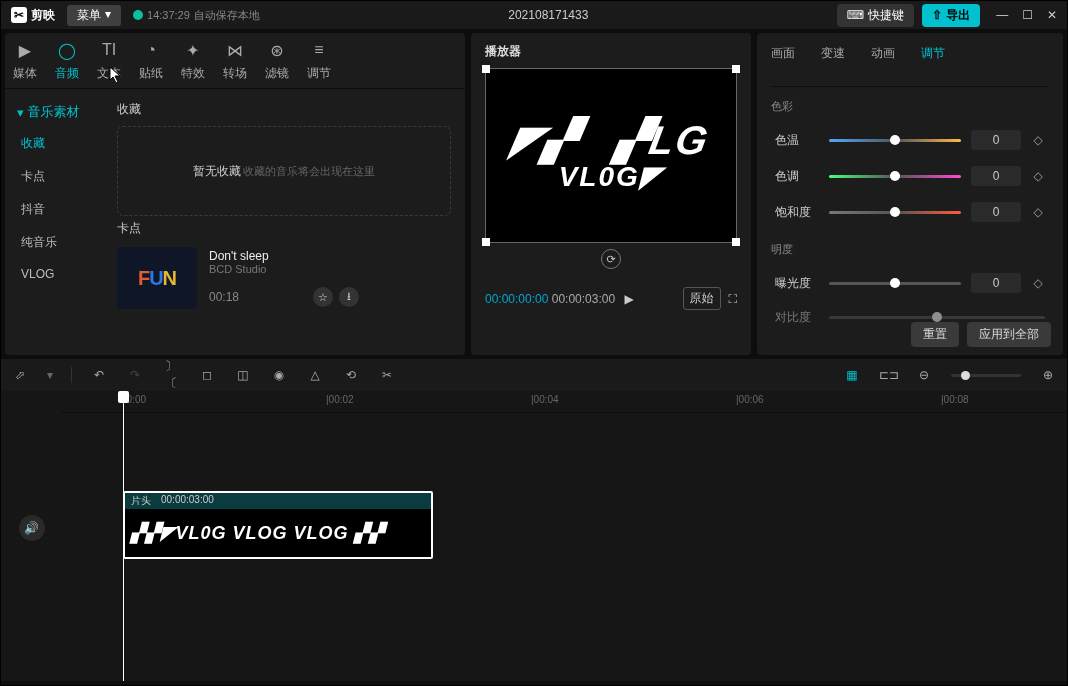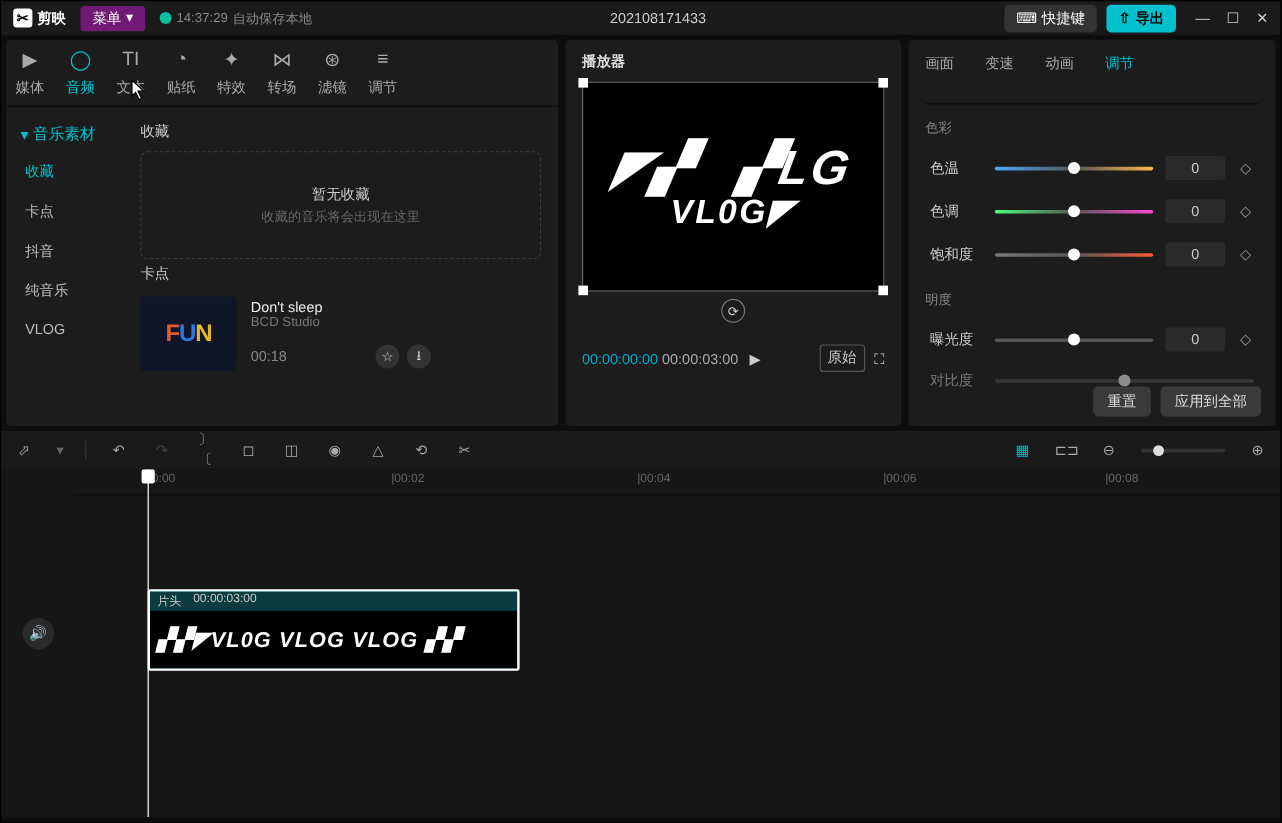--- a/index.html
+++ b/index.html
@@ -1,20 +1,20 @@
 <!DOCTYPE html>
 <html><head>
 <meta charset="utf-8">
 <style>
 *{margin:0;padding:0;box-sizing:border-box;font-family:"Microsoft YaHei",sans-serif;user-select:none}
 body{background:#0d0d0d;color:#ccc;font-size:12px;width:1068px;height:686px;overflow:hidden;border:1px solid #000}
 .title-bar{height:28px;background:#1a1a1a;display:flex;align-items:center;padding:0 10px;gap:12px}
 .logo-wrap{display:flex;align-items:center;gap:4px;font-weight:bold;color:#fff}
 .logo-ic{width:16px;height:16px;background:#fff;color:#000;border-radius:3px;display:flex;align-items:center;justify-content:center;font-weight:bold;font-size:12px}
-.menu-btn{background:#701a75;padding:2px 10px;border-radius:3px;color:#fff;display:flex;align-items:flex-start;gap:4px}
+.menu-btn{background:#404040;padding:2px 10px;border-radius:3px;color:#fff;display:flex;align-items:flex-start;gap:4px}
 .save-info{color:#888;font-size:11px;display:flex;align-items:center;gap:4px}
 .dot-ok{width:10px;height:10px;border-radius:50%;background:#0abf9c}
 .tb-center{flex:1;text-align:center;color:#ccc}
 .tb-right{display:flex;align-items:center;gap:8px}
 .pill{padding:3px 10px;border-radius:4px;display:flex;align-items:center;gap:4px}
 .pill.key{background:#333;color:#fff}
 .pill.export{background:#00c1cd;color:#000;font-weight:bold}
 .win-btns{display:flex;gap:14px;margin-left:8px;color:#ccc}
 .panels-row{display:flex;gap:6px;padding:4px;height:330px}
 .panel{background:#1c1c1c;border-radius:4px;display:flex;flex-direction:column}
@@ -23,21 +23,21 @@
 .tab{display:flex;flex-direction:column;align-items:center;gap:4px;color:#aaa;cursor:pointer}
 .tab.active{color:#00c1cd}
 .tab-ic{width:22px;height:22px;display:flex;align-items:center;justify-content:center;font-size:16px}
 .lib-body{flex:1;display:flex;overflow:hidden}
 .lib-side{width:98px;padding:8px 0;display:flex;flex-direction:column}
 .side-head{color:#00c1cd;padding:6px 12px;display:flex;align-items:center;gap:4px;font-size:13px}
 .side-item{padding:8px 16px;color:#bbb;cursor:pointer}
 .side-item.active{color:#00c1cd}
 .lib-main{flex:1;padding:8px 14px;overflow:auto}
 .sec-title{color:#ccc;margin:4px 0 8px}
-.empty-box{border:1px dashed #3a3a3a;border-radius:6px;height:90px;display:flex;flex-direction:column;align-items:center;justify-content:center;gap:2px}
+.empty-box{border:1px dashed #3a3a3a;border-radius:6px;height:90px;display:flex;flex-direction:row;align-items:center;justify-content:center;gap:2px}
 .empty-sub{color:#666;font-size:11px}
 .card{display:flex;gap:12px;margin-top:10px}
 .thumb{width:80px;height:62px;background:#0f1628;border-radius:4px;display:flex;align-items:center;justify-content:center;font-weight:900;font-size:20px;letter-spacing:-1px}
 .thumb .f{color:#e65a2e}.thumb .u{color:#2e77e6}.thumb .n{color:#e6b82e}
 .card-info{flex:1;display:flex;flex-direction:column;justify-content:space-between;padding:2px 0}
 .track-title{color:#eee}
 .track-artist{color:#777;font-size:11px}
 .card-bot{display:flex;align-items:center;justify-content:space-between;width:150px}
 .dur{color:#888}
 .icon-btn-r{width:20px;height:20px;border-radius:50%;background:#333;color:#ccc;display:flex;align-items:center;justify-content:center;font-size:11px}
@@ -315,21 +315,21 @@
     </div>
   <span class="tl-ic">⊕</span>
 </div>
 
 <div class="timeline">
   <div class="time-ruler">
     <span class="tick" style="left:60px">00:00</span>
     <span class="tick" style="left:265px">|00:02</span>
     <span class="tick" style="left:470px">|00:04</span>
     <span class="tick" style="left:675px">|00:06</span>
-    <span class="tick" style="left:860px">|00:08</span>
+    <span class="tick" style="left:880px">|00:08</span>
   </div>
   <div class="mute-btn">🔊</div>
   <div class="track-row">
     <div class="clip">
       <div class="clip-head">
         <span>片头</span>
         <span>00:00:03:00</span>
       </div>
       <div class="clip-body">
           <span>▞▞◤VL0G VLOG VLOG ▞▞</span>

